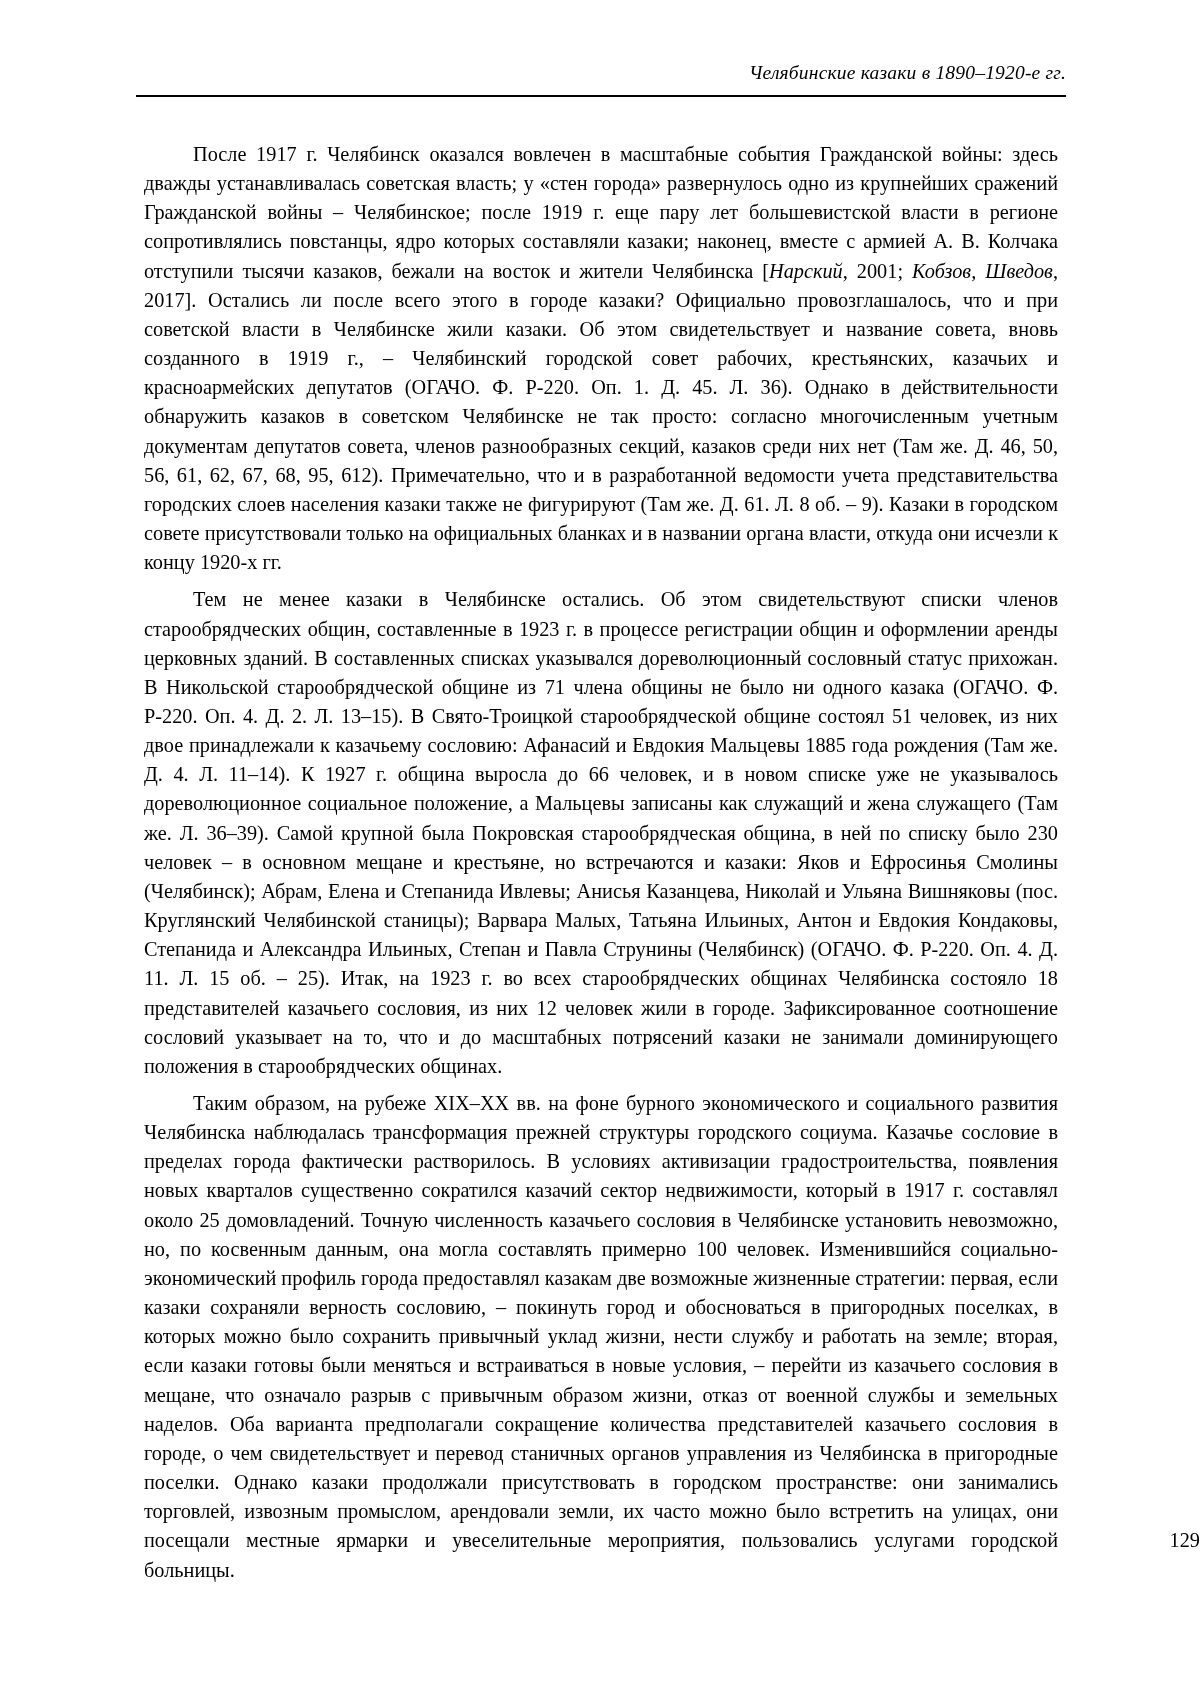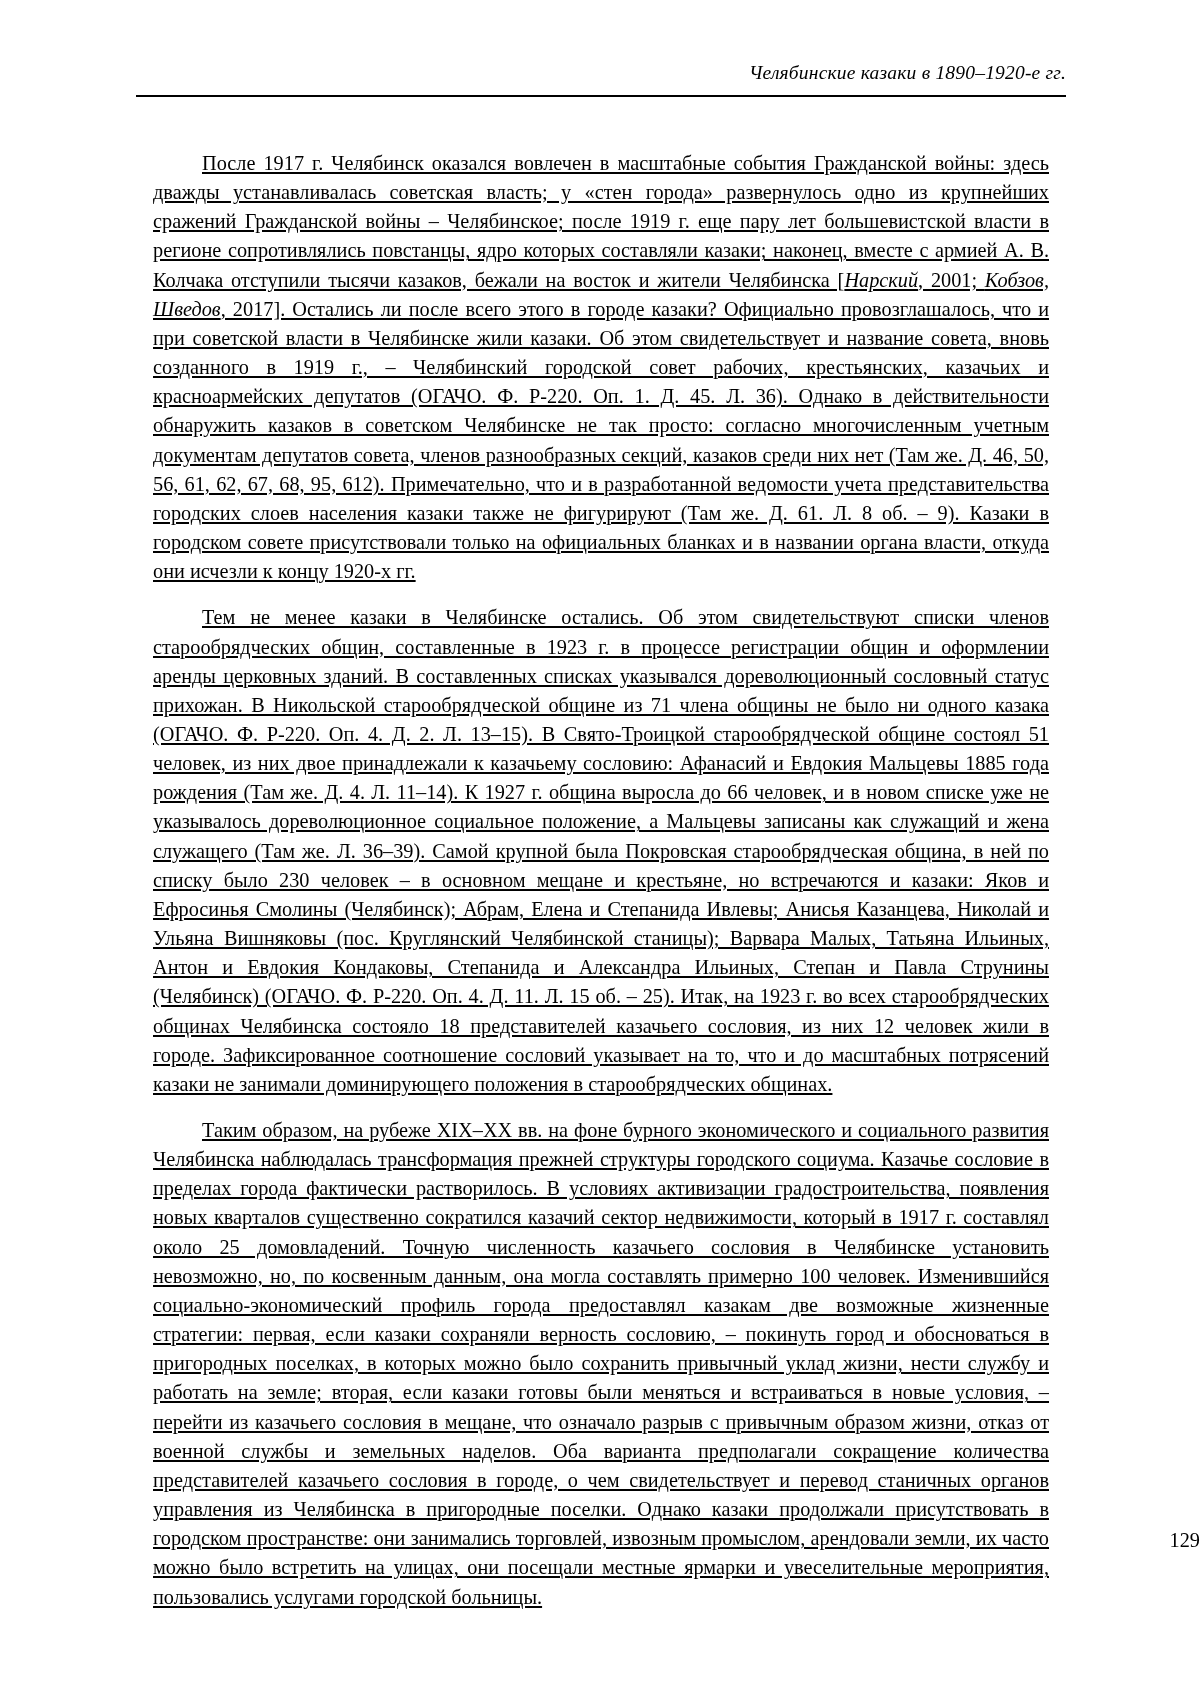--- a/index.html
+++ b/index.html
@@ -45,23 +45,22 @@
     top: 132px;
     left: 136px;
     width: 930px;
     font-size: 20.3px;
     line-height: 29.15px;
     text-align: justify;
     text-justify: inter-word;
     hyphens: manual;
   }
   .content p {
-    margin: 17px;
+    margin: 8px;
     text-indent: 49px;
-    text-decoration: underline;
   }
   .content p .it {
     font-style: italic;
   }
   .folio {
     position: absolute;
     top: 1529px;
     left: 0;
     width: 1200px;
     text-align: right;

